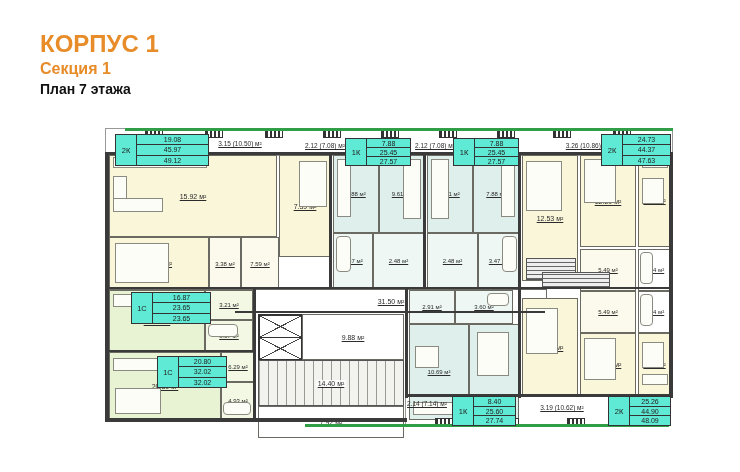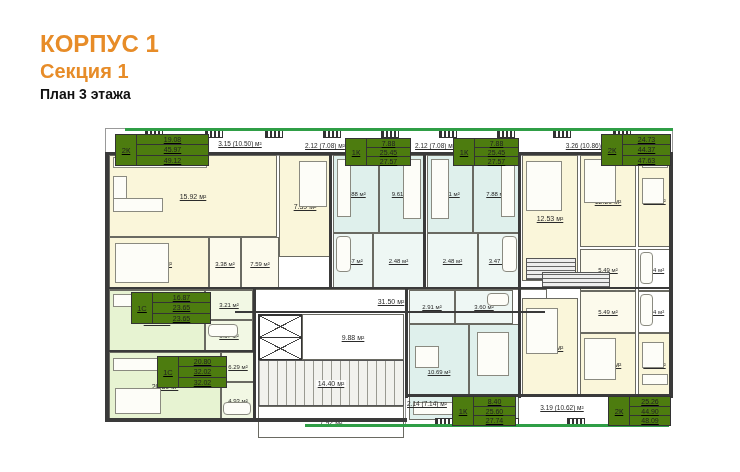--- a/index.html
+++ b/index.html
@@ -1,36 +1,36 @@
 <!DOCTYPE html>
 <html><head>
 <meta charset="utf-8">
 <style>
   html,body{margin:0;padding:0;background:#fff;width:740px;height:472px;overflow:hidden;
             font-family:"Liberation Sans","DejaVu Sans",sans-serif;}
   #stage{position:relative;width:740px;height:472px;background:#fff;}
   
   .hdr{position:absolute;left:40px;top:30px;line-height:1.15;}
   .hdr .t1{font-size:24px;font-weight:bold;color:#e78c28;}
-  .hdr .t2{font-size:20px;font-weight:bold;color:#e78c28;margin-top:2px;}
+  .hdr .t2{font-size:16px;font-weight:bold;color:#e78c28;margin-top:2px;}
   .hdr .t3{font-size:14px;font-weight:bold;color:#111;margin-top:3px;}
   
   #plan{position:absolute;left:105px;top:128px;width:568px;height:317px;}
   .wall{position:absolute;background:#3a3a3a;z-index:3;}
   .room{position:absolute;border:1px solid #6a6a62;display:flex;align-items:center;justify-content:center;z-index:1;}
   .yellow{background:#faf6da;} .yellow2{background:#fcfaec;}
   .teal{background:#dff0ec;} .teal2{background:#eef7f4;}
   .green{background:#e7f3d2;} .green2{background:#f2f8e4;}
   .white{background:#ffffff;}
   .lbl{font-size:7px;color:#2b2b2b;text-decoration:underline;white-space:nowrap;z-index:4;position:relative;}
   .lbl.small{font-size:6px;}
   .lbl.chip{background:#ffffffcc;padding:0 2px;}
   .blbl{position:absolute;font-size:6.5px;color:#2b2b2b;text-decoration:underline;text-align:center;z-index:4;}
   
-  .tbl{position:absolute;display:flex;background:#4d7c0f;border:1px solid #333;z-index:6;text-decoration:underline;}
+  .tbl{position:absolute;display:flex;background:#5eead4;border:1px solid #333;z-index:6;}
   .tbl .type{width:20px;display:flex;align-items:center;justify-content:center;
              font-size:7.5px;color:#222;border-right:1px solid #333;}
   .tbl .vals{flex:1;display:flex;flex-direction:column;}
   .tbl .vals div{flex:1;display:flex;align-items:center;justify-content:center;
                  font-size:7px;color:#222;border-bottom:1px solid #333;}
   .tbl .vals div:last-child{border-bottom:none;}
   
   .strip{position:absolute;background:#fff;border:1px solid #999;z-index:0;}
   .greenline{position:absolute;background:#2f9e46;z-index:5;}
   .tick{position:absolute;height:6px;width:16px;border:1px solid #333;z-index:4;
@@ -48,21 +48,21 @@
      linear-gradient(to bottom right,transparent calc(50% - 0.5px),#444 calc(50% - 0.5px),#444 calc(50% + 0.5px),transparent calc(50% + 0.5px));}
 </style>
 </head>
 <body>
 
 <div id="stage">
 
   <div class="hdr">
     <div class="t1">КОРПУС 1</div>
     <div class="t2">Секция 1</div>
-    <div class="t3">План 3 этажа</div>
+    <div class="t3">План 7 этажа</div>
   </div>
 
   <div id="plan">
 
     <div class="strip" style="left:0;top:0;width:566px;height:26px;"></div>
     <div class="strip" style="left:300px;top:268px;width:264px;height:28px;"></div>
     <div class="greenline" style="left:20px;top:0;width:548px;height:3px;"></div>
     <div class="greenline" style="left:200px;top:296px;width:364px;height:3px;"></div>
 
     <div class="tick" style="left:40px;top:2px;"></div>

